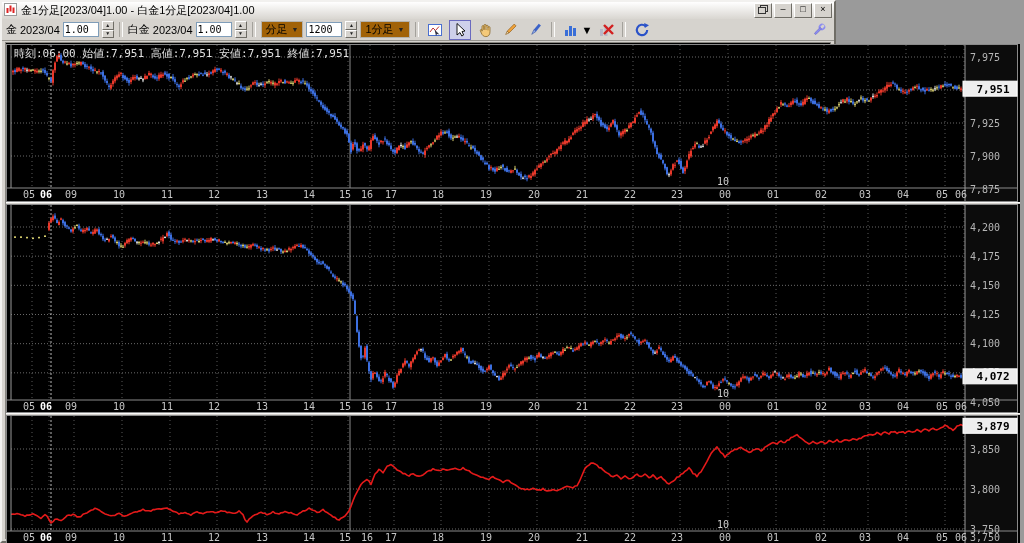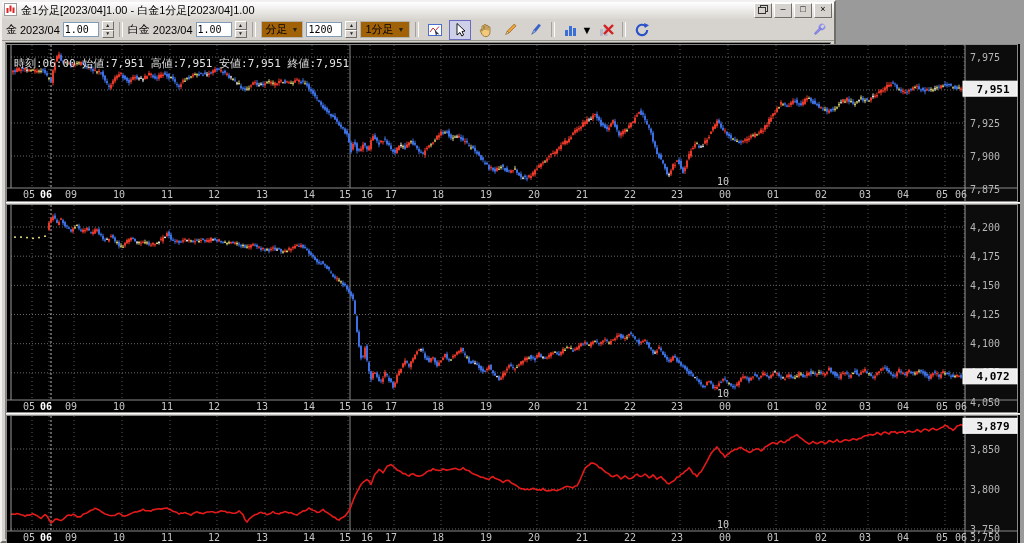--- a/index.html
+++ b/index.html
@@ -27,21 +27,21 @@
   .tb-drop .caret{font-size:7px;color:#222;}
   .tb-icon{width:20px;height:18px;display:flex;align-items:center;justify-content:center;
            border:1px solid transparent;}
   .tb-icon.selected{background:#ced0ea;border:1px solid #6a6abf;}
   .tb-icon-group{display:flex;align-items:center;}
   .wrench-slot{margin-left:auto;}
   .charts{position:absolute;left:3px;right:3px;top:40px;bottom:2px;background:#000;
           border:1px solid #87857f;}
   .panel{position:absolute;left:0;width:1014px;}
   .panel svg{position:absolute;left:0;top:0;}
-  .panel-info{position:absolute;left:8px;top:12px;font:11px "DejaVu Sans Mono",monospace;
+  .panel-info{position:absolute;left:8px;top:2px;font:11px "DejaVu Sans Mono",monospace;
               color:#e3e3e3;white-space:pre;text-shadow:0 0 1px #000;}
   .divider{position:absolute;left:0;width:1014px;height:2px;background:#d6d3ce;
            border-top:1px solid #fbfbfa;border-bottom:1px solid #8c8a84;}
 </style>
 </head>
 <body>
 
 <div class="window">
 
   <div class="titlebar">

